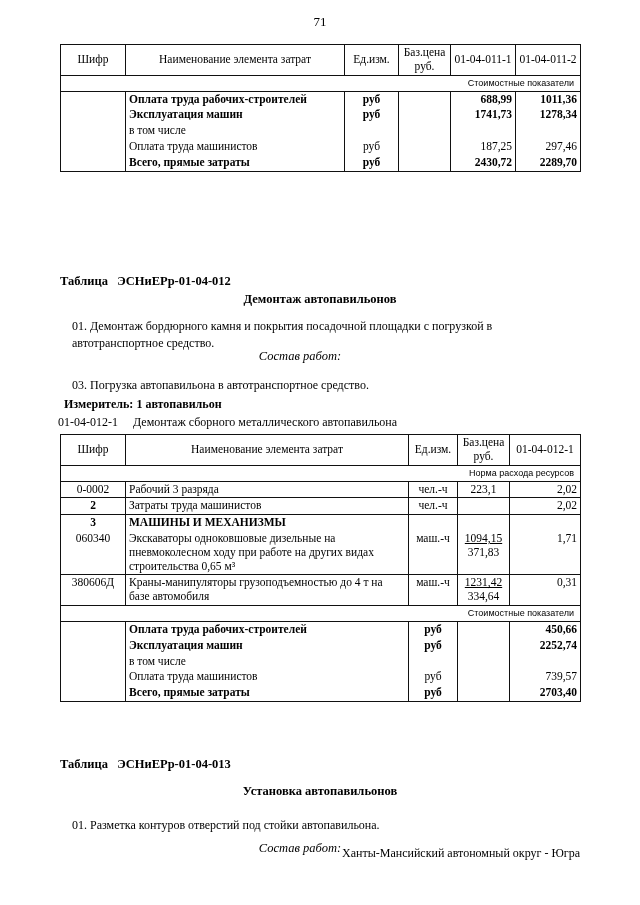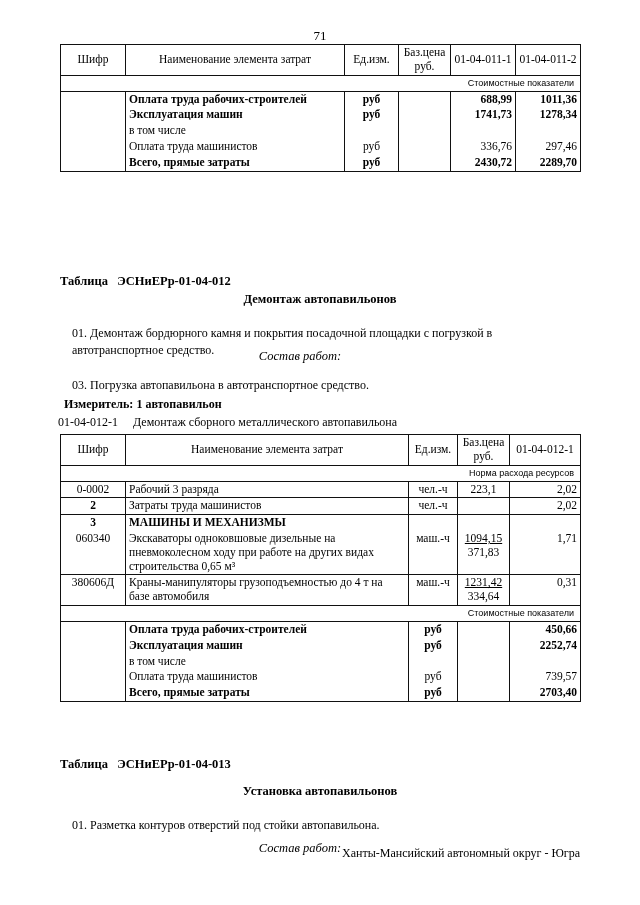--- a/index.html
+++ b/index.html
@@ -16,21 +16,21 @@
     overflow: hidden;
   }
   .page {
     position: absolute;
     left: 0; top: 0;
     width: 640px;
     height: 905px;
   }
   .page-number {
     position: absolute;
-    top: 28px;
+    top: 14px;
     left: 0;
     width: 640px;
     text-align: center;
     font-size: 13px;
     font-family: "Liberation Serif", serif;
   }
 
   
   table.esn {
     position: absolute;
@@ -169,21 +169,21 @@
         <td class="c-center"></td>
         <td></td>
         <td class="c-right"></td>
         <td class="c-right"></td>
       </tr>
       <tr class="nohrule">
         <td></td>
         <td>Оплата труда машинистов</td>
         <td class="c-center">руб</td>
         <td></td>
-        <td class="c-right">336,76</td>
+        <td class="c-right">187,25</td>
         <td class="c-right">297,46</td>
       </tr>
       <tr class="nohrule lastcost">
         <td></td>
         <td class="b">Всего, прямые затраты</td>
         <td class="c-center b">руб</td>
         <td></td>
         <td class="c-right b">2430,72</td>
         <td class="c-right b">2289,70</td>
       </tr>
@@ -193,21 +193,21 @@
   <div class="txt tbl-title" style="left:60px; top:272px;">
     <span>Таблица</span>
     &nbsp;
     <span>ЭСНиЕРр-01-04-012</span>
   </div>
 
   <div class="txt ctr-bold" style="left:60px; top:290px; width:520px;">Демонтаж автопавильонов</div>
 
   <div class="txt ctr-ital" style="left:60px; top:307px; width:480px;">Состав работ:</div>
 
-  <div class="txt work-item" style="left:72px; top:325px; width:465px;font-family:Liberation Serif, serif;">01. Демонтаж бордюрного камня и покрытия посадочной площадки с погрузкой в автотранспортное средство.</div>
+  <div class="txt work-item" style="left:72px; top:318px; width:465px;font-family:Liberation Serif, serif;">01. Демонтаж бордюрного камня и покрытия посадочной площадки с погрузкой в автотранспортное средство.</div>
 
 
   <div class="txt work-item" style="left:72px; top:377px; width:465px;">03. Погрузка автопавильона в автотранспортное средство.</div>
 
   <div class="txt meas" style="left:64px; top:396px;">
     <span>Измеритель:</span>
     <span>1 автопавильон</span>
   </div>
 
   <div class="txt codeline" style="left:58px; top:414px;">

